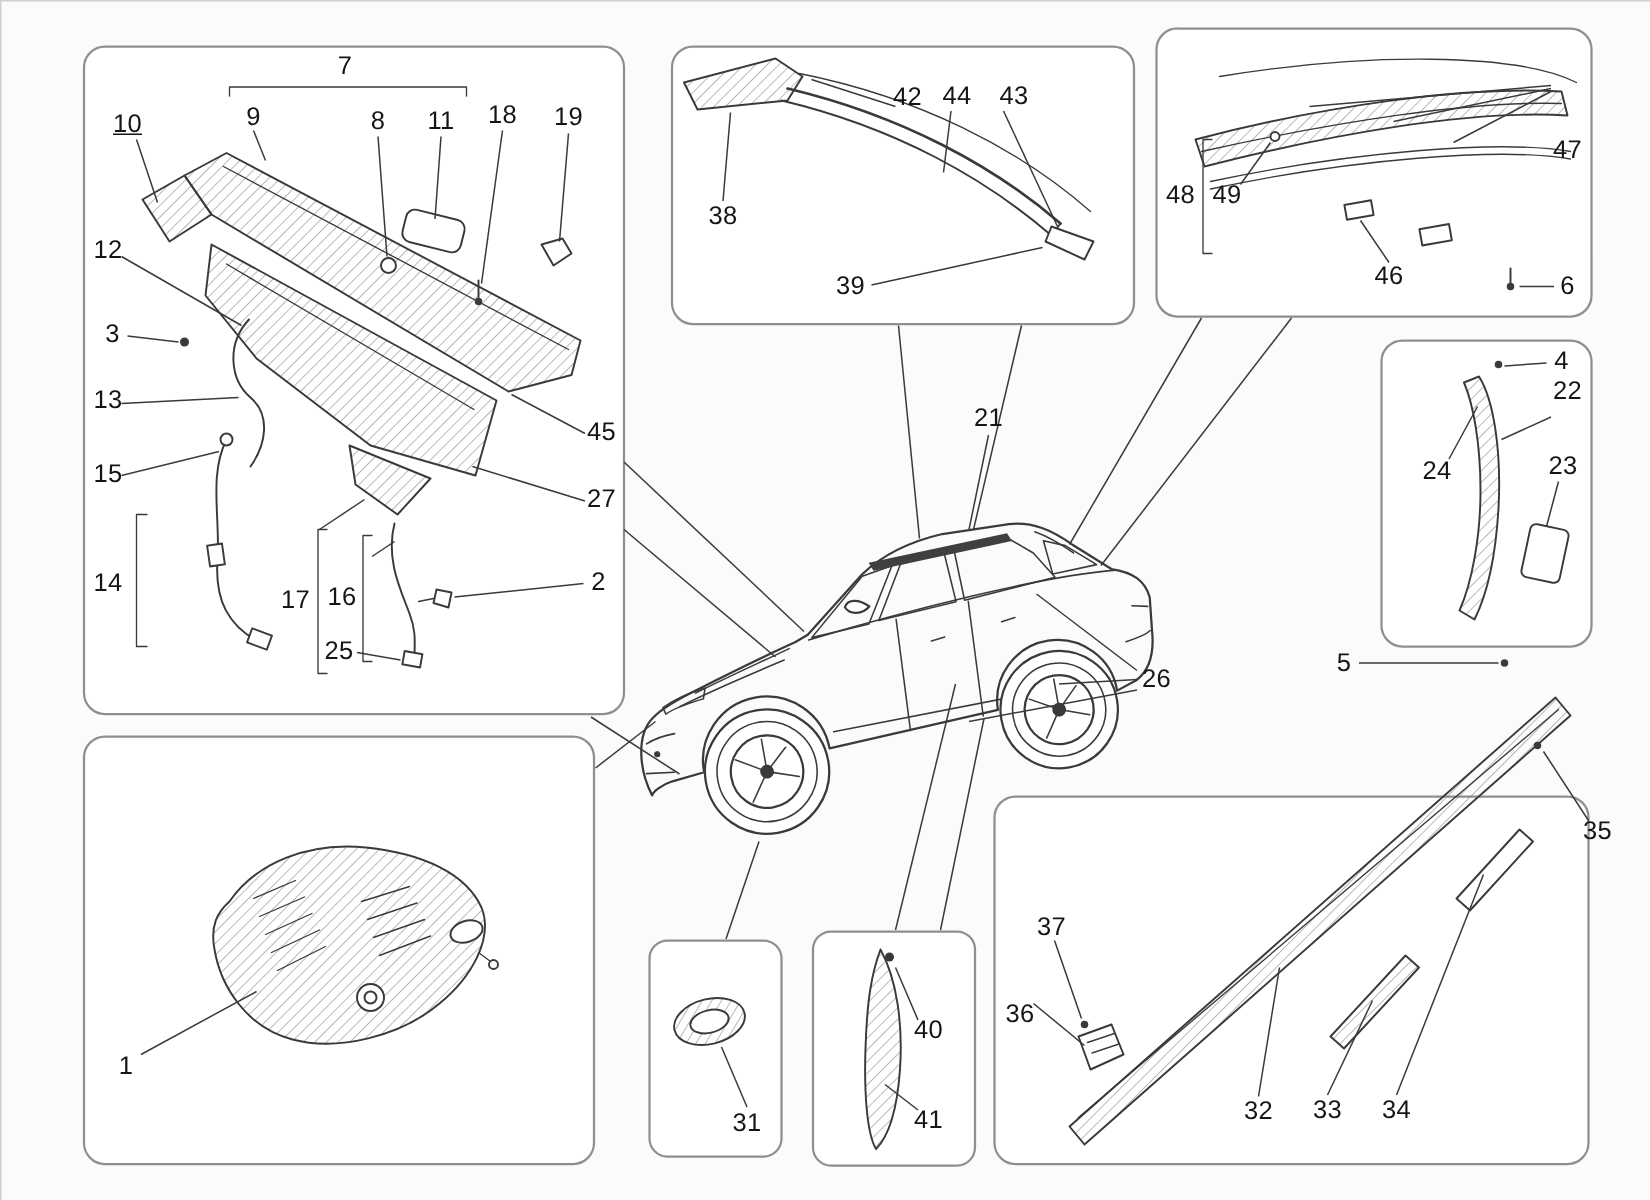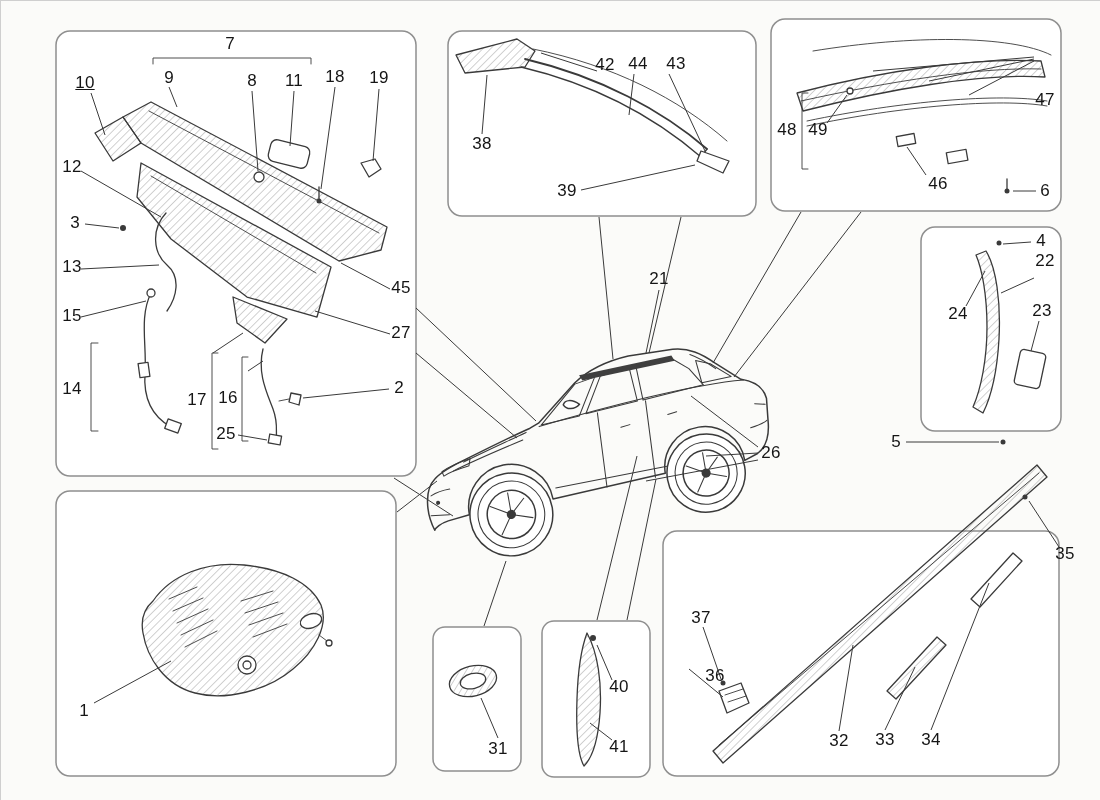--- a/index.html
+++ b/index.html
@@ -273,29 +273,29 @@
       <div class="callout" style="left: 1041px; top: 310px;">23</div>
       <div class="callout" style="left: 957px; top: 313px;">24</div>
       <div class="callout" style="left: 225px; top: 433px;">25</div>
       <div class="callout" style="left: 770px; top: 452px;">26</div>
       <div class="callout" style="left: 400px; top: 332px;">27</div>
       <div class="callout" style="left: 497px; top: 748px;">31</div>
       <div class="callout" style="left: 838px; top: 740px;">32</div>
       <div class="callout" style="left: 884px; top: 739px;">33</div>
       <div class="callout" style="left: 930px; top: 739px;">34</div>
       <div class="callout" style="left: 1064px; top: 553px;">35</div>
-      <div class="callout" style="left: 679px; top: 675px; margin-left: 35px;">36</div>
+      <div class="callout" style="left: 679px; top: 675px;">36</div>
       <div class="callout" style="left: 700px; top: 617px;">37</div>
       <div class="callout" style="left: 481px; top: 143px;">38</div>
       <div class="callout" style="left: 566px; top: 190px;">39</div>
       <div class="callout" style="left: 618px; top: 686px;">40</div>
       <div class="callout" style="left: 618px; top: 746px;">41</div>
       <div class="callout" style="left: 604px; top: 64px;">42</div>
       <div class="callout" style="left: 637px; top: 63px;">44</div>
       <div class="callout" style="left: 675px; top: 63px; text-align: right;">43</div>
       <div class="callout" style="left: 400px; top: 287px;">45</div>
-      <div class="callout" style="left: 925px; top: 183px; margin-left: 12px;">46</div>
+      <div class="callout" style="left: 925px; top: 183px;">46</div>
       <div class="callout" style="left: 1044px; top: 52px; margin-top: 47px;">47</div>
       <div class="callout" style="left: 786px; top: 129px; text-align: right;">48</div>
       <div class="callout" style="left: 817px; top: 129px;">49</div>
     </div>
 
 </div>
 
 </body></html>

